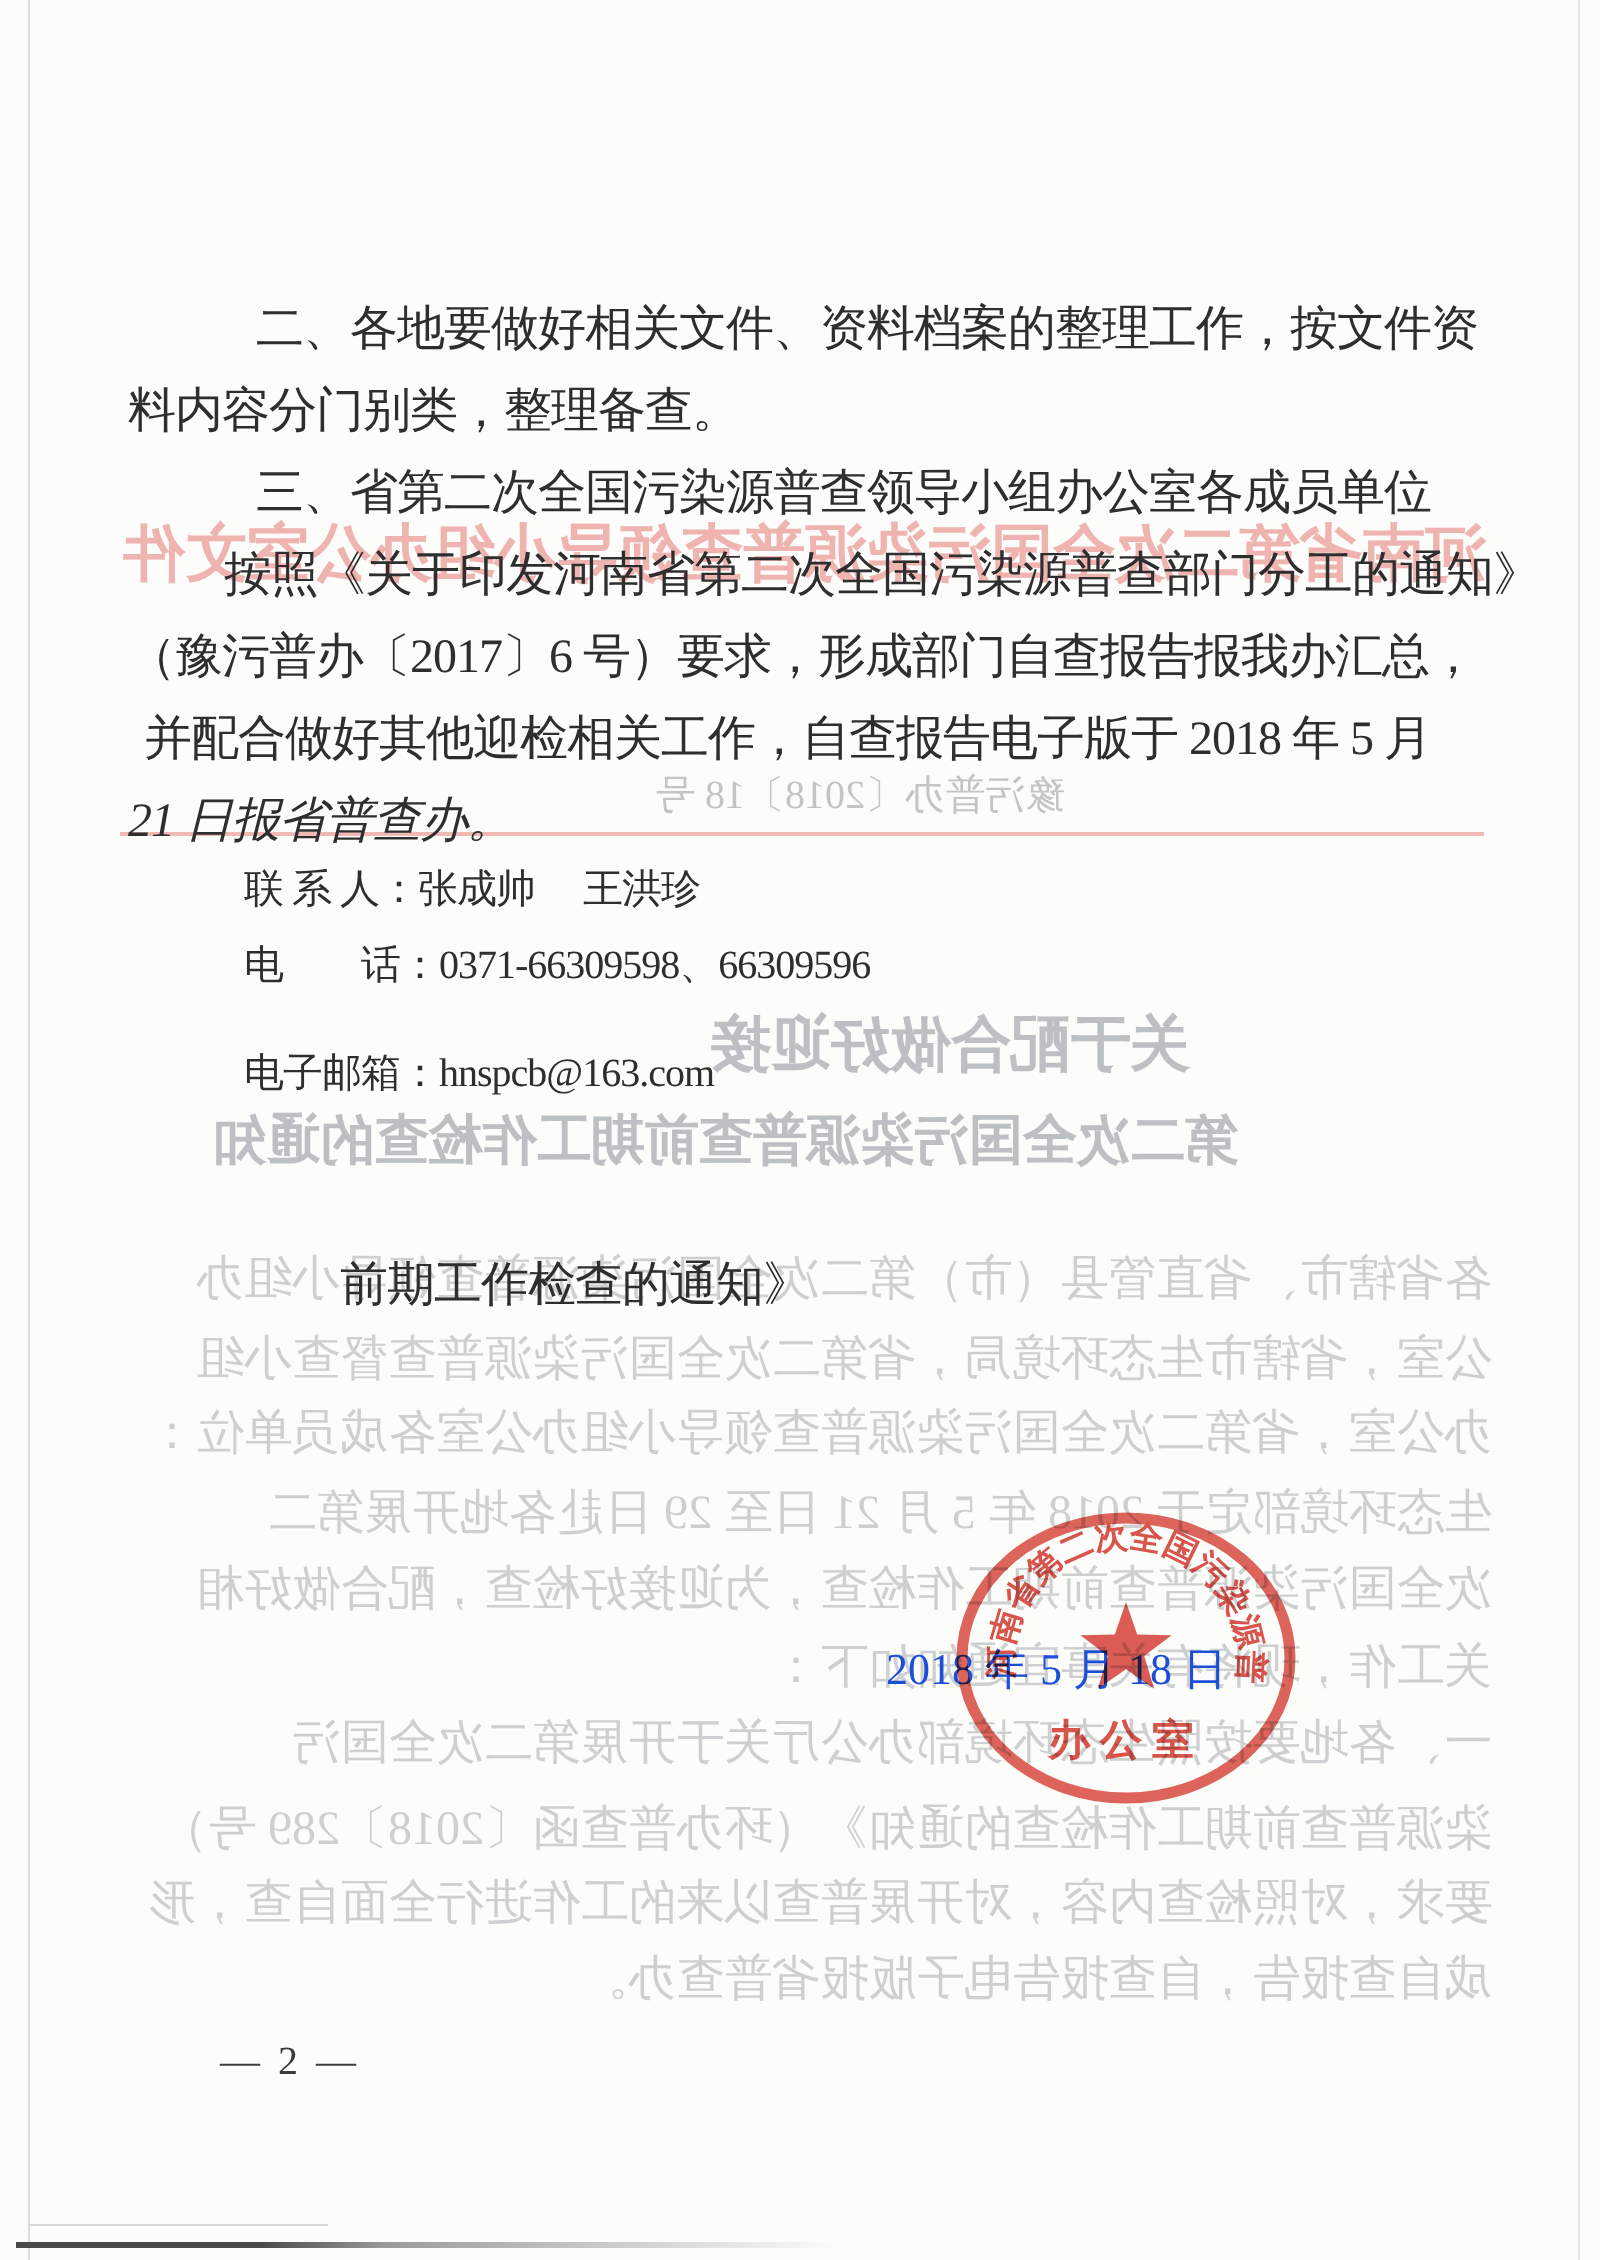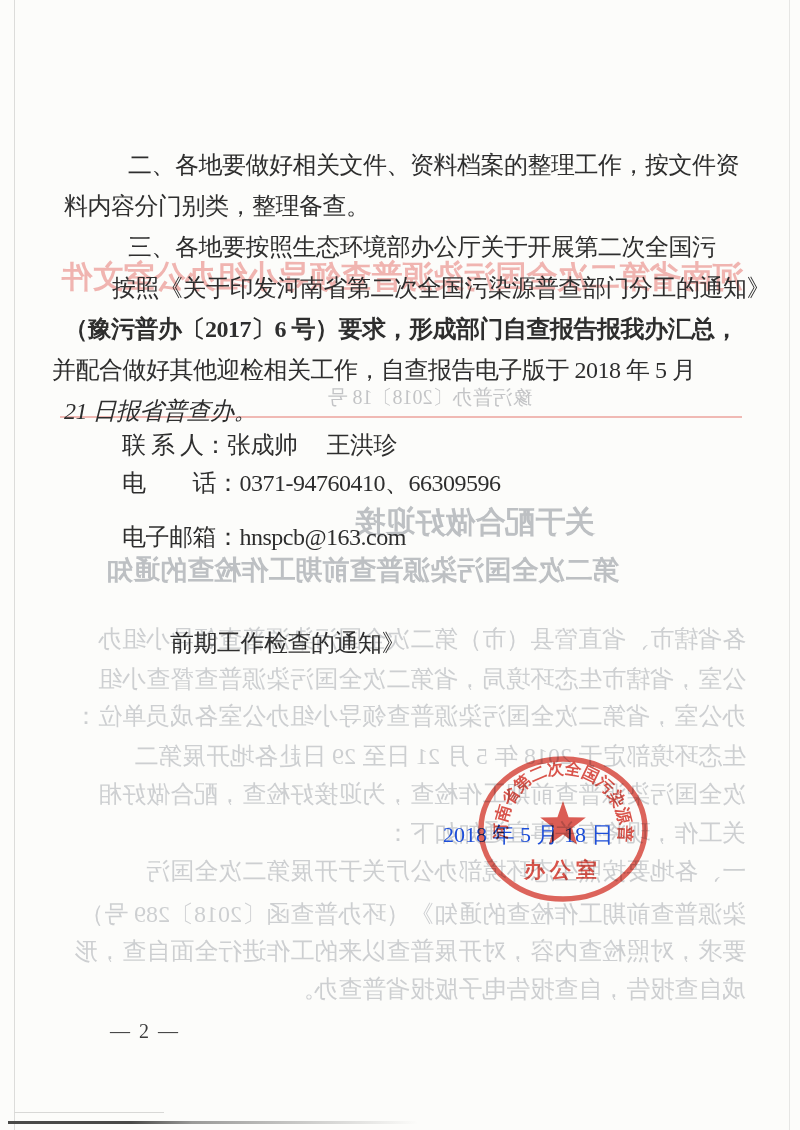--- a/index.html
+++ b/index.html
@@ -24,21 +24,21 @@
     letter-spacing:0px;color:rgba(229,121,115,0.55);text-align:center;}
   .ghost-docnum{left:115px;top:384px;width:630px;font-size:20px;color:rgba(148,150,155,0.55);text-align:center;}
   .ghost-rule{position:absolute;left:60px;top:416px;width:682px;height:2px;background:rgba(232,140,134,0.6);}
   .ghost-title-a{left:240px;top:502px;width:470px;font-size:30px;font-weight:bold;
     color:rgba(125,131,140,0.5);text-align:center;}
   .ghost-title-b{left:30px;top:552px;width:665px;font-size:27px;font-weight:bold;
     color:rgba(125,131,140,0.5);text-align:center;}
   .ghost-body{left:58px;top:0;width:688px;font-size:24px;color:rgba(140,146,153,0.42);text-align:left;}
   
   .line{position:absolute;white-space:nowrap;font-size:24px;letter-spacing:-0.5px;line-height:30px;}
-  .contact{font-size:24px;}
+  .contact{font-size:20px;}
   .date-line{position:absolute;left:443px;top:820px;font-size:22px;color:#1d4ed8;white-space:nowrap;}
   .page-num{position:absolute;left:110px;top:1020px;font-size:20px;color:#3c3c3c;letter-spacing:2px;}
   
   .seal{position:absolute;left:474px;top:752px;width:178px;height:154px;
     mix-blend-mode:multiply;opacity:0.92;}
 </style>
 </head>
 <body>
 
 <div class="page">
@@ -59,28 +59,28 @@
   <div class="ghost ghost-body" style="top:740px;">生态环境部定于 2018 年 5 月 21 日至 29 日赴各地开展第二</div>
   <div class="ghost ghost-body" style="top:778px;">次全国污染源普查前期工作检查，为迎接好检查，配合做好相</div>
   <div class="ghost ghost-body" style="top:817px;">关工作，现将有关事宜通知如下：</div>
   <div class="ghost ghost-body" style="top:855px;">一、各地要按照生态环境部办公厅关于开展第二次全国污</div>
   <div class="ghost ghost-body" style="top:898px;">染源普查前期工作检查的通知》（环办普查函〔2018〕289 号）</div>
   <div class="ghost ghost-body" style="top:935px;">要求，对照检查内容，对开展普查以来的工作进行全面自查，形</div>
   <div class="ghost ghost-body" style="top:973px;">成自查报告，自查报告电子版报省普查办。</div>
 
   <div class="line" style="left:128px;top:150px;">二、各地要做好相关文件、资料档案的整理工作，按文件资</div>
   <div class="line" style="left:64px;top:191px;text-align:right;">料内容分门别类，整理备查。</div>
-  <div class="line" style="left:128px;top:232px;">三、各地要按照生态环境部办公厅关于开展第二次全国污</div>
+  <div class="line" style="left:128px;top:232px;">三、省第二次全国污染源普查领导小组办公室各成员单位</div>
   <div class="line" style="left:64px;top:273px;margin-left:48px;">按照《关于印发河南省第二次全国污染源普查部门分工的通知》</div>
-  <div class="line" style="left:64px;top:314px;font-weight:bold;">（豫污普办〔2017〕6 号）要求，形成部门自查报告报我办汇总，</div>
-  <div class="line" style="left:52px;top:355px;">并配合做好其他迎检相关工作，自查报告电子版于 2018 年 5 月</div>
+  <div class="line" style="left:64px;top:314px;">（豫污普办〔2017〕6 号）要求，形成部门自查报告报我办汇总，</div>
+  <div class="line" style="left:72px;top:355px;">并配合做好其他迎检相关工作，自查报告电子版于 2018 年 5 月</div>
   <div class="line" style="left:64px;top:396px;font-style:italic;">21 日报省普查办。</div>
 
   <div class="line contact" style="left:122px;top:430px;">联 系 人：张成帅　 王洪珍</div>
-  <div class="line contact" style="left:122px;top:468px;">电　　话：0371-94760410、66309596</div>
+  <div class="line contact" style="left:122px;top:468px;">电　　话：0371-66309598、66309596</div>
   <div class="line contact" style="left:122px;top:506px;margin-top:16px;">电子邮箱：hnspcb@163.com</div>
 
   <div class="line" style="left:170px;top:628px;">前期工作检查的通知》</div>
 
   <div class="date-line">2018 年 5 月 18 日</div>
 
   <svg class="seal" viewBox="0 0 178 154">
     <ellipse cx="89" cy="77" rx="82" ry="70" fill="none" stroke="#d9463c" stroke-width="5.5" opacity="0.9"></ellipse>
     <path id="sealArc" d="M 35,97 A 57,57 0 1 1 143,97" fill="none"></path>
     <text font-size="16.5" fill="#d9463c" font-weight="bold" font-family="Liberation Serif, DejaVu Serif, serif">

